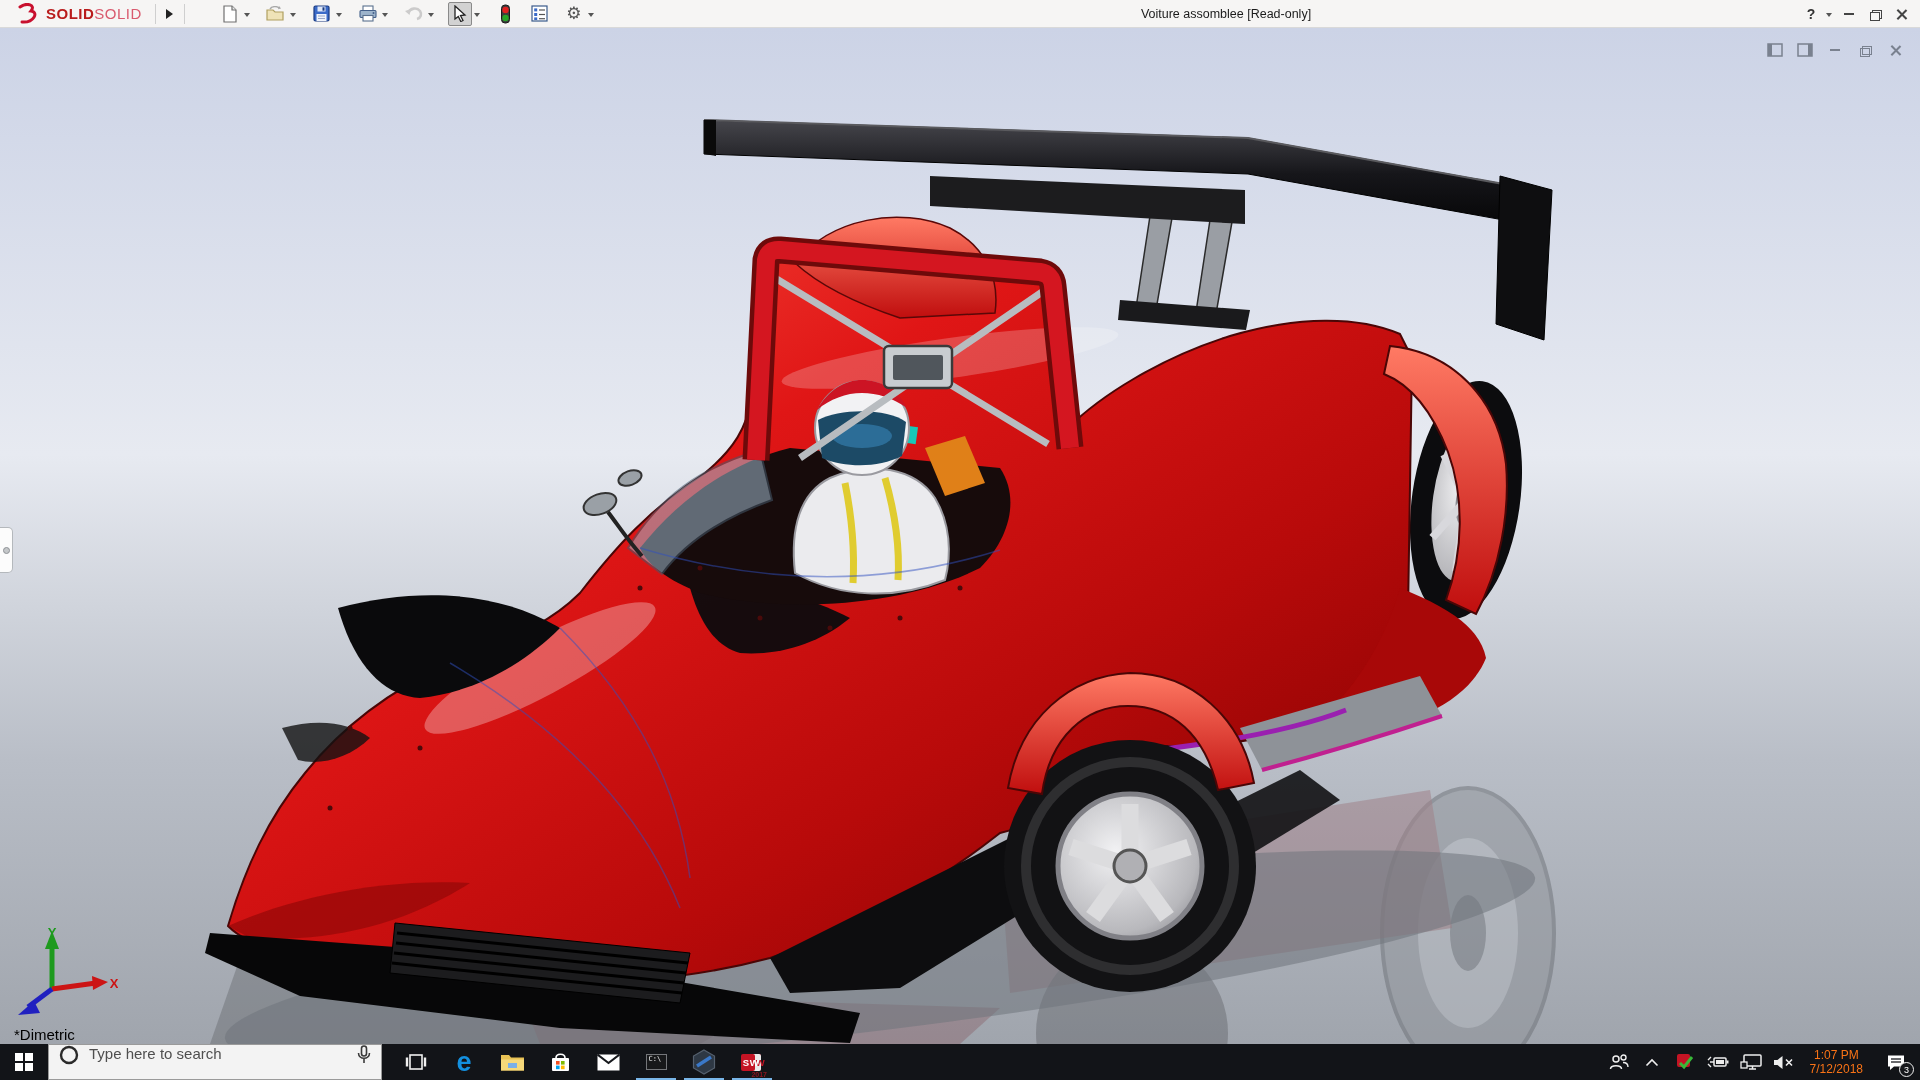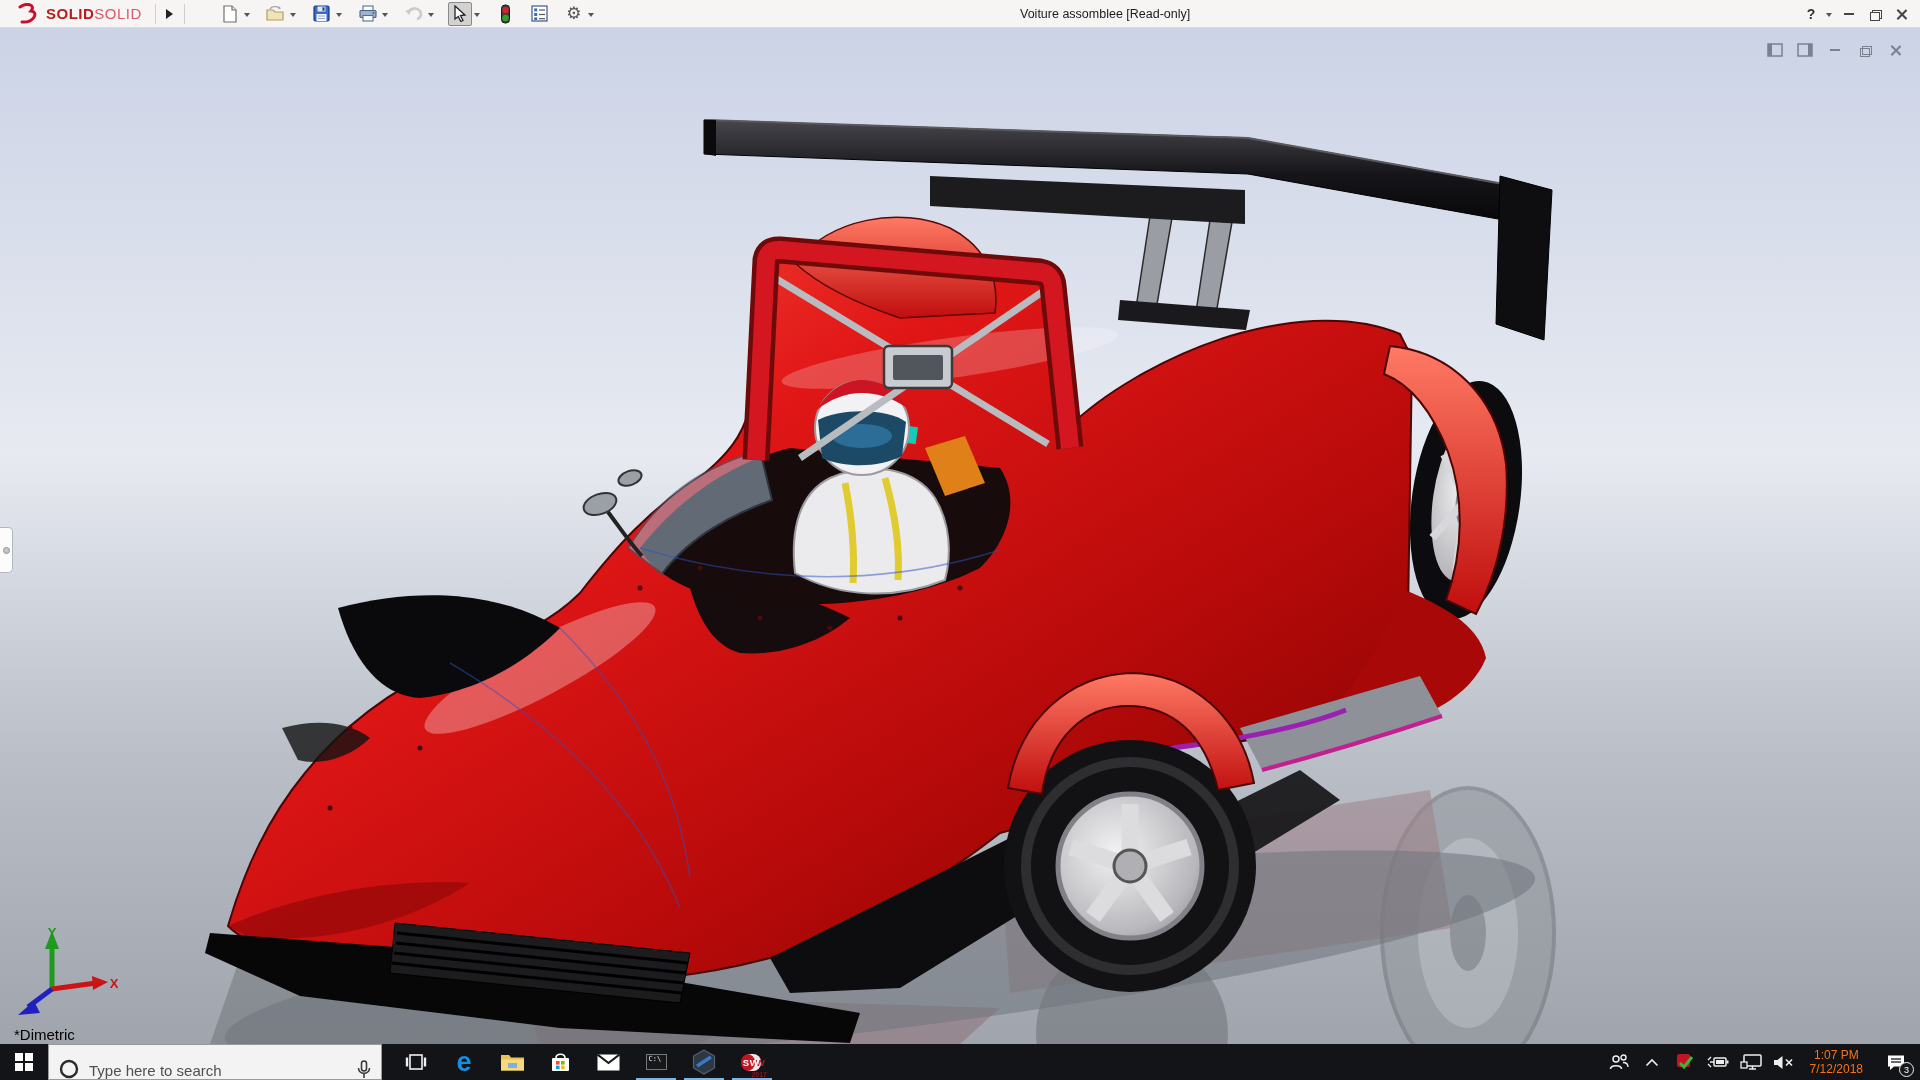--- a/index.html
+++ b/index.html
@@ -18,21 +18,21 @@
   .flyout { width:18px; height:22px; display:flex; align-items:center; justify-content:center; cursor:pointer; }
   .flyout .tri { width:0; height:0; border-top:5px solid transparent; border-bottom:5px solid transparent; border-left:7px solid #222; }
   .toolbar { display:flex; align-items:center; margin-left:28px; gap:2px; }
   .tb-group { display:flex; align-items:center; margin-right:8px; }
   .tb-btn { width:24px; height:24px; display:flex; align-items:center; justify-content:center; border-radius:2px; }
   .tb-btn.active { background:#d2d2d2; border:1px solid #8a8a8a; }
   .tb-btn.disabled { opacity:.45; }
   .caret { width:0; height:0; border-left:3.5px solid transparent; border-right:3.5px solid transparent; border-top:4px solid #555; margin:2px 4px 0 2px; }
   .gear-glyph { font-family:"DejaVu Sans", sans-serif; font-size:17px; color:#555; line-height:1; }
 
-  .win-title { position:absolute; left:1020px; width:300px; text-align:left; font-size:12.5px; color:#1b1b1b; top:7px; }
+  .win-title { position:absolute; left:1076px; width:300px; text-align:center; font-size:12.5px; color:#1b1b1b; top:7px; }
   .win-controls { position:absolute; right:0; top:0; height:28px; display:flex; align-items:center; padding-right:6px; }
   .wc { width:26px; height:26px; display:flex; align-items:center; justify-content:center; cursor:pointer; }
   .help-q { font-size:14px; color:#333; font-weight:bold; }
   .min-bar { width:10px; height:2px; background:#444; }
   .restore-box { position:relative; width:10px; height:9px; }
   .restore-box::before { content:""; position:absolute; left:2px; top:0; width:8px; height:7px; border:1.4px solid #444; }
   .restore-box::after { content:""; position:absolute; left:0; top:2px; width:8px; height:7px; border:1.4px solid #444; background:#f6f5f4; }
   .x-cross { position:relative; width:11px; height:11px; }
   .x-cross::before,.x-cross::after { content:""; position:absolute; left:5px; top:-1px; width:1.6px; height:13px; background:#444; }
   .x-cross::before { transform:rotate(45deg);} .x-cross::after { transform:rotate(-45deg);}
@@ -55,32 +55,32 @@
 
   .view-label { position:absolute; left:14px; top:998px; font-size:15px; color:#000; }
 
   .triad { position:absolute; left:8px; top:895px; }
 
   
   .taskbar { position:absolute; left:0; top:1044px; width:1920px; height:36px; background:#121418; display:flex; align-items:center; }
   .start { width:48px; height:36px; display:flex; align-items:center; justify-content:center; cursor:pointer; }
   .win-logo { display:grid; grid-template-columns:8px 8px; grid-template-rows:8px 8px; gap:1.5px; }
   .win-logo div { background:#fff; }
-  .searchbox { width:334px; height:36px; background:#f3f3f3; display:flex; align-items:flex-end; padding:0 10px; gap:10px; border:1px solid #9a9a9a; }
+  .searchbox { width:334px; height:36px; background:#f3f3f3; display:flex; align-items:flex-start; padding:0 10px; gap:10px; border:1px solid #9a9a9a; }
   .searchbox input { flex:1; border:none; outline:none; background:transparent; font-size:15px; color:#333;
     font-family:"Liberation Sans", sans-serif; }
   .searchbox input::placeholder { color:#4f4f4f; opacity:1; }
   .tb-apps { display:flex; align-items:center; margin-left:10px; }
   .app { width:48px; height:36px; position:relative; display:flex; align-items:center; justify-content:center; cursor:pointer; }
   .app.running::after { content:""; position:absolute; bottom:0; left:4px; right:4px; height:2.5px; background:#79b6e8; }
   .edge-e { color:#1390df; font-size:27px; font-weight:bold; line-height:1; }
   .cmd-box { width:21px; height:16px; background:#17181a; border:1px solid #74767a; display:flex; align-items:flex-start; padding:1px 2px; }
   .cmd-box span { font-family:"DejaVu Sans Mono", monospace; font-size:7px; color:#e8e8e8; line-height:1; }
   .sw-cube { position:relative; width:26px; height:26px; }
-  .sw-cube .face { position:absolute; left:2px; top:5px; width:20px; height:17px; background:#c41424; border-radius:8px;
+  .sw-cube .face { position:absolute; left:2px; top:5px; width:20px; height:17px; background:#c41424; border-radius:2px;
     display:flex; align-items:center; justify-content:center; box-shadow:inset -6px 0 0 #e9e9e9; }
   .sw-cube .face b { font-size:9.5px; color:#fff; letter-spacing:.5px; text-shadow:6px 0 0 #c41424; }
   .sw-cube .yr { position:absolute; right:-2px; bottom:-3px; font-size:7px; font-weight:bold; color:#8a1420; }
   .tray { margin-left:auto; display:flex; align-items:center; gap:7px; padding-right:4px; height:36px; }
   .tray-ic { width:26px; height:36px; display:flex; align-items:center; justify-content:center; cursor:pointer; }
   .clock { text-align:center; color:#f97316; font-size:12px; line-height:14px; padding:0 6px; cursor:default; }
   .action { position:relative; width:40px; height:36px; display:flex; align-items:center; justify-content:center; cursor:pointer; }
   .badge { position:absolute; right:2px; bottom:3px; width:15px; height:15px; border-radius:50%; background:#16181c;
     border:1.5px solid #f0f0f0; color:#fff; font-size:9px; display:flex; align-items:center; justify-content:center; }
 </style>

